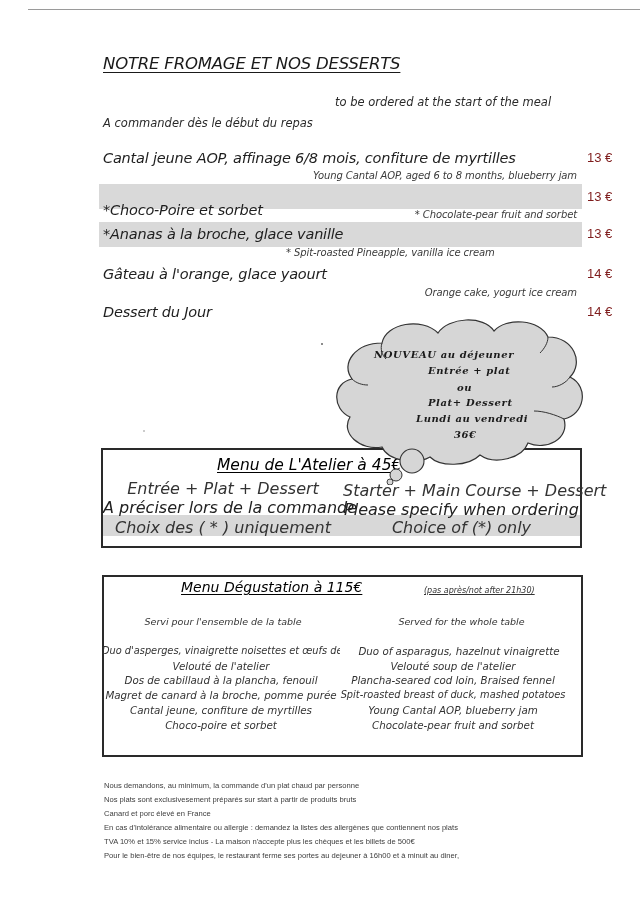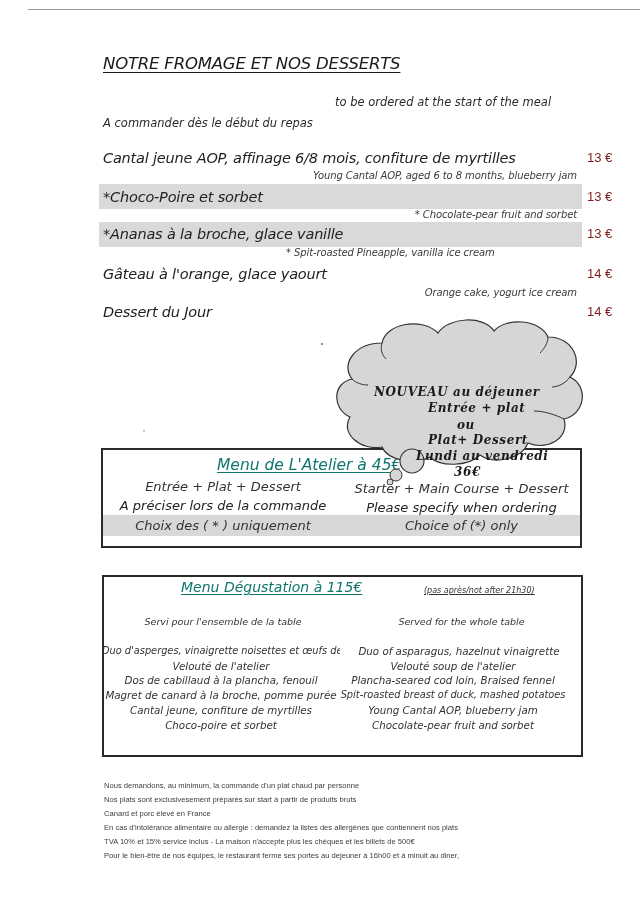--- a/index.html
+++ b/index.html
@@ -7,27 +7,27 @@
     body { position: relative; font-family: "DejaVu Sans", sans-serif; color: #1e1e1e; }
     .abs { position: absolute; white-space: nowrap; }
     .top-rule { position: absolute; left: 28px; top: 9px; width: 612px; height: 1px; background: #9a9a9a; }
     .title { left: 103px; top: 54px; font-size: 16.5px; font-style: italic; text-decoration: underline; text-underline-offset: 3px; letter-spacing: -0.2px; color: #1a1a1a; }
     .sub-en { font-size: 11.5px; font-style: italic; color: #2a2a2a; }
     .item-fr { left: 103px; font-size: 14.5px; font-style: italic; color: #1e1e1e; letter-spacing: -0.2px; }
     .item-en { font-size: 10px; font-style: italic; color: #3a3a3a; letter-spacing: -0.1px; }
     .price { left: 587px; font-size: 13px; font-family: "Liberation Sans", sans-serif; color: #7f1d1d; }
     .hl { position: absolute; left: 99px; width: 483px; height: 25px; background: #d9d9d9; }
     .cloud { position: absolute; left: 334px; top: 315px; width: 252px; height: 170px; }
-    .cloud-text { position: absolute; font-family: "DejaVu Serif", serif; font-style: italic; font-weight: bold; font-size: 12px; color: #1a1a1a; letter-spacing: 0.6px; margin-top: 36px; }
+    .cloud-text { position: absolute; font-family: "DejaVu Serif", serif; font-style: italic; font-weight: bold; font-size: 10px; color: #1a1a1a; letter-spacing: 0.6px; }
     .box { position: absolute; border: 2px solid #2a2a2a; background: transparent; }
     .box-atelier { left: 101px; top: 448px; width: 481px; height: 100px; }
     .box-degust { left: 102px; top: 575px; width: 481px; height: 182px; }
     .atelier-band { position: absolute; left: 103px; top: 515px; width: 477px; height: 21px; background: #d8d8d8; }
-    .menu-title { font-size: 15.5px; font-style: italic; text-decoration: underline; text-underline-offset: 2px; color: #0f766e; }
-    .cell { font-size: 13px; font-style: italic; color: #333; text-align: center; }
+    .menu-title { font-size: 15.5px; font-style: italic; text-decoration: underline; text-underline-offset: 2px; color: #000000; }
+    .cell { font-size: 16px; font-style: italic; color: #333; text-align: center; }
     .c-left { left: 103px; width: 240px; }
     .c-right { left: 343px; width: 237px; }
     .dg-line { font-size: 10.3px; font-style: italic; color: #333; text-align: center; }
     .foot { left: 104px; font-size: 7.6px; color: #3c3c3c; font-family: "Liberation Sans", sans-serif; }
     .speck { position: absolute; width: 2px; height: 2px; background: #666; border-radius: 1px; }
   </style>
 </head>
 <body>
 
 <div class="top-rule"></div>
@@ -36,21 +36,21 @@
 <div class="abs sub-en" style="left:335px; top:95px;">to be ordered at the start of the meal</div>
 <div class="abs sub-en" style="left:103px; top:116px;">A commander dès le début du repas</div>
 
 <div class="hl" style="top:184px;"></div>
 <div class="hl" style="top:222px;"></div>
 
 <div class="abs item-fr" style="top:150px;">Cantal jeune AOP, affinage 6/8 mois, confiture de myrtilles</div>
 <div class="abs item-en" style="right:63px; top:170px;">Young Cantal AOP, aged 6 to 8 months, blueberry jam</div>
 <div class="abs price" style="top:150px;">13 €</div>
 
-<div class="abs item-fr" style="top:189px;">*Choco-Poire et sorbet</div>
+<div class="abs item-fr" style="top:202px;">*Choco-Poire et sorbet</div>
 <div class="abs item-en" style="right:63px; top:209px;">*  Chocolate-pear fruit and sorbet</div>
 <div class="abs price" style="top:189px;">13 €</div>
 
 <div class="abs item-fr" style="top:226px;">*Ananas à la broche, glace vanille</div>
 <div class="abs item-en" style="left:286px; top:247px;">* Spit-roasted Pineapple, vanilla ice cream</div>
 <div class="abs price" style="top:226px;">13 €</div>
 
 <div class="abs item-fr" style="top:266px;">Gâteau à l'orange, glace yaourt</div>
 <div class="abs item-en" style="right:63px; top:287px;">Orange cake, yogurt ice cream</div>
 <div class="abs price" style="top:266px;">14 €</div>

